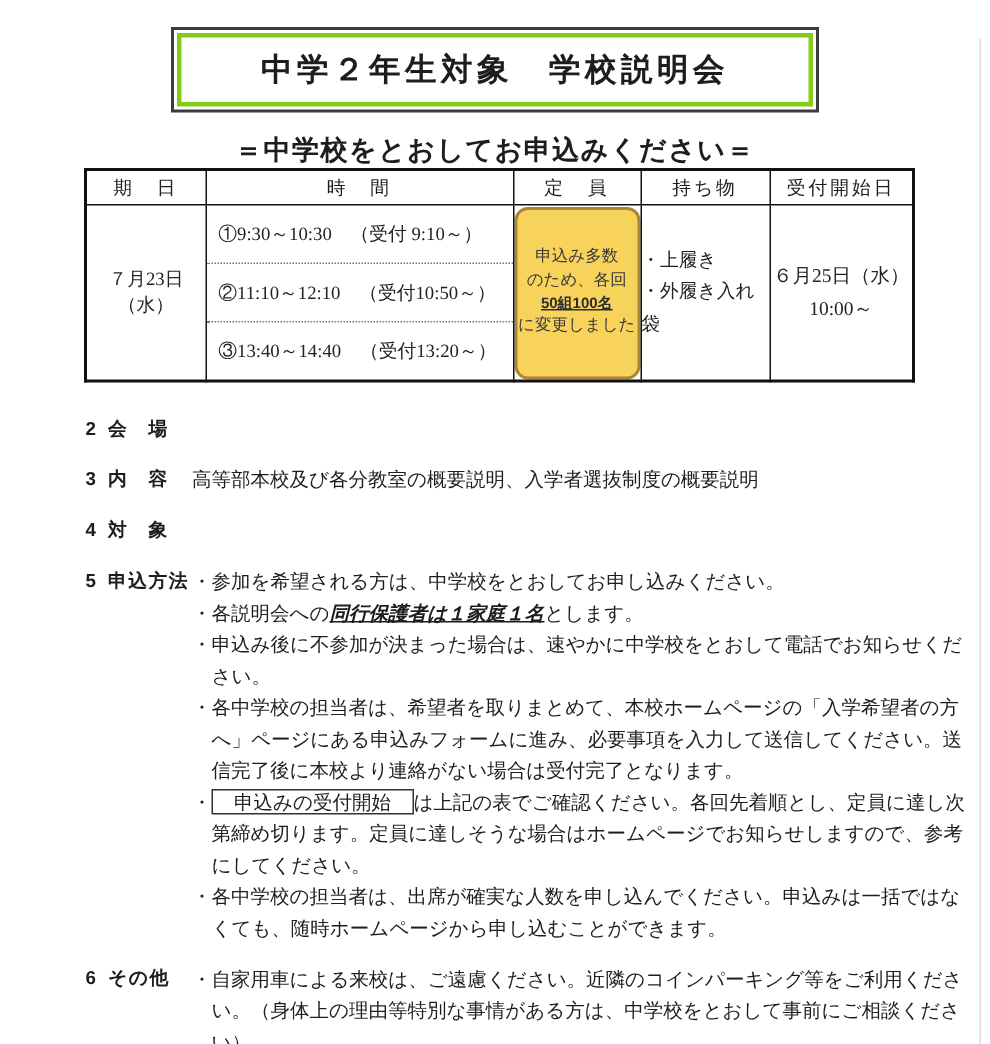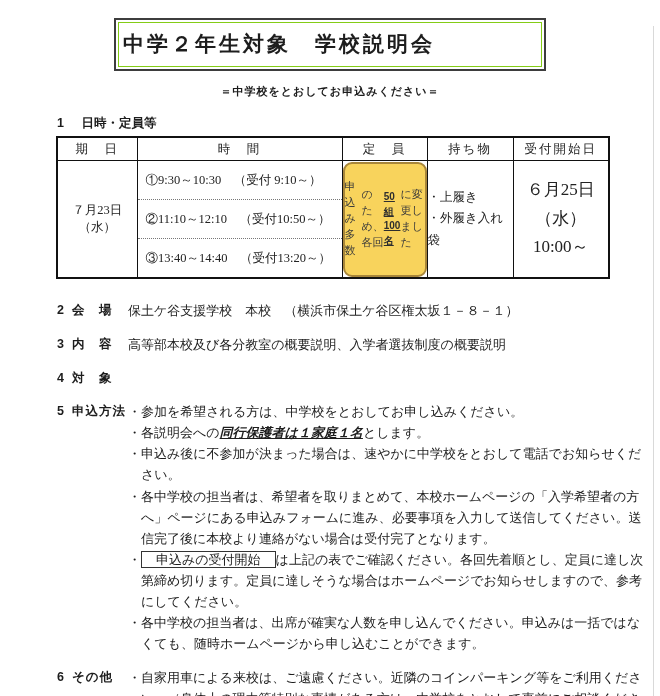--- a/index.html
+++ b/index.html
@@ -6,29 +6,29 @@
   body{
     width:660px;height:696px;background:#ffffff;position:relative;
     font-family:"Liberation Serif","DejaVu Serif",serif;
     color:#222;overflow:hidden;
   }
   .page{width:660px;height:696px;position:relative;}
   .edge-line-right{position:absolute;top:8px;bottom:0;right:6px;width:1px;background:#d9d9d9;}
 
   
   .title-box{width:424px;margin:18px auto 0;border:2px solid #3d3d3d;padding:2px;background:#fff;}
-  .title-box-inner{border:1px solid #84cc16;text-align:left;padding:7px 4px 8px;}
+  .title-box-inner{border:3px solid #84cc16;text-align:center;padding:7px 4px 8px;}
   .title-text{
     font-family:"Liberation Serif","DejaVu Serif",serif;
     font-size:21px;font-weight:700;letter-spacing:3px;color:#1d1d1d;
   }
   .subtitle{
     text-align:center;margin-top:13px;
     font-family:"Liberation Sans","DejaVu Sans",sans-serif;
-    font-size:11px;font-weight:700;color:#1d1d1d;letter-spacing:1px;
+    font-size:18px;font-weight:700;color:#1d1d1d;letter-spacing:1px;
   }
 
   
   .sec1-head{
     margin:16px 0 4px 57px;
     font-family:"Liberation Sans","DejaVu Sans",sans-serif;
     font-size:12.5px;font-weight:700;color:#1d1d1d;
   }
   .sec1-head .no{margin-right:14px;}
 
@@ -39,27 +39,27 @@
     height:22px;font-weight:400;font-size:12.5px;letter-spacing:2px;
     font-family:"Liberation Serif","DejaVu Serif",serif;color:#1d1d1d;background:#fff;
   }
   .col-date{width:80px;} .col-time{width:205px;} .col-cap{width:85px;} .col-bring{width:86px;} .col-recep{width:96px;}
   .cell-date{text-align:center;font-size:12.5px;}
   .time-row{height:38px;display:flex;align-items:center;padding-left:8px;font-size:12.5px;}
   .time-row + .time-row{border-top:1px dotted #777;}
   .cell-cap{padding:1px;}
   .cap-box{
     height:111px;border:2px solid #a8863a;border-radius:9px;
-    display:flex;flex-direction:row;justify-content:center;align-items:center;
-    font-family:"Liberation Sans","DejaVu Sans",sans-serif;
-    font-size:11px;color:#3a3a3a;line-height:1.45;text-align:left;
+    display:flex;flex-direction:column;justify-content:center;align-items:center;
+    font-family:"Liberation Sans","DejaVu Sans",sans-serif;
+    font-size:11px;color:#3a3a3a;line-height:1.45;text-align:right;
   }
   .cap-box .hl{font-size:10px;font-weight:700;text-decoration:underline;color:#2e2e2e;}
   .cell-bring{padding-left:7px;font-size:12.5px;line-height:1.7;}
-  .cell-recep{text-align:center;font-size:17px;line-height:1.7;}
+  .cell-recep{text-align:center;font-size:13px;line-height:1.7;}
 
   
   .sections{margin-top:21px;}
   .section{display:flex;padding-left:57px;margin-bottom:13px;}
   .sec-head{
     width:71px;flex:none;display:flex;
     font-family:"Liberation Sans","DejaVu Sans",sans-serif;
     font-size:12.5px;font-weight:700;color:#1d1d1d;line-height:1.62;
   }
   .sec-no{width:15px;flex:none;}
@@ -78,24 +78,20 @@
 <div class="page">
 
   <div class="title-box">
     <div class="title-box-inner">
       <span class="title-text">中学２年生対象　学校説明会</span>
     </div>
   </div>
 
   <div class="subtitle">＝中学校をとおしてお申込みください＝</div>
 
-  <div class="sec1-head">
-    <span class="no">1</span>
-    <span>日時・定員等</span>
-  </div>
 
   <table class="sched-table">
     <colgroup>
       <col class="col-date">
         <col class="col-time">
         <col class="col-cap">
         <col class="col-bring">
         <col class="col-recep">
     </colgroup>
     <tbody>
@@ -132,25 +128,20 @@
     </tr>
   </tbody>
     </table>
 
   <div class="sections">
       <div class="section">
         <div class="sec-head">
           <span class="sec-no">2</span>
           <span class="sec-label">会　場</span>
         </div>
-        <div class="sec-body">
-          <div class="item">
-            <div class="item-text"><span class="seg-normal">保土ケ谷支援学校　本校　（横浜市保土ケ谷区権太坂１－８－１）</span></div>
-          </div>
-        </div>
       </div>
       <div class="section">
         <div class="sec-head">
           <span class="sec-no">3</span>
           <span class="sec-label">内　容</span>
         </div>
         <div class="sec-body">
           <div class="item">
             <div class="item-text"><span class="seg-normal">高等部本校及び各分教室の概要説明、入学者選抜制度の概要説明</span></div>
           </div>

